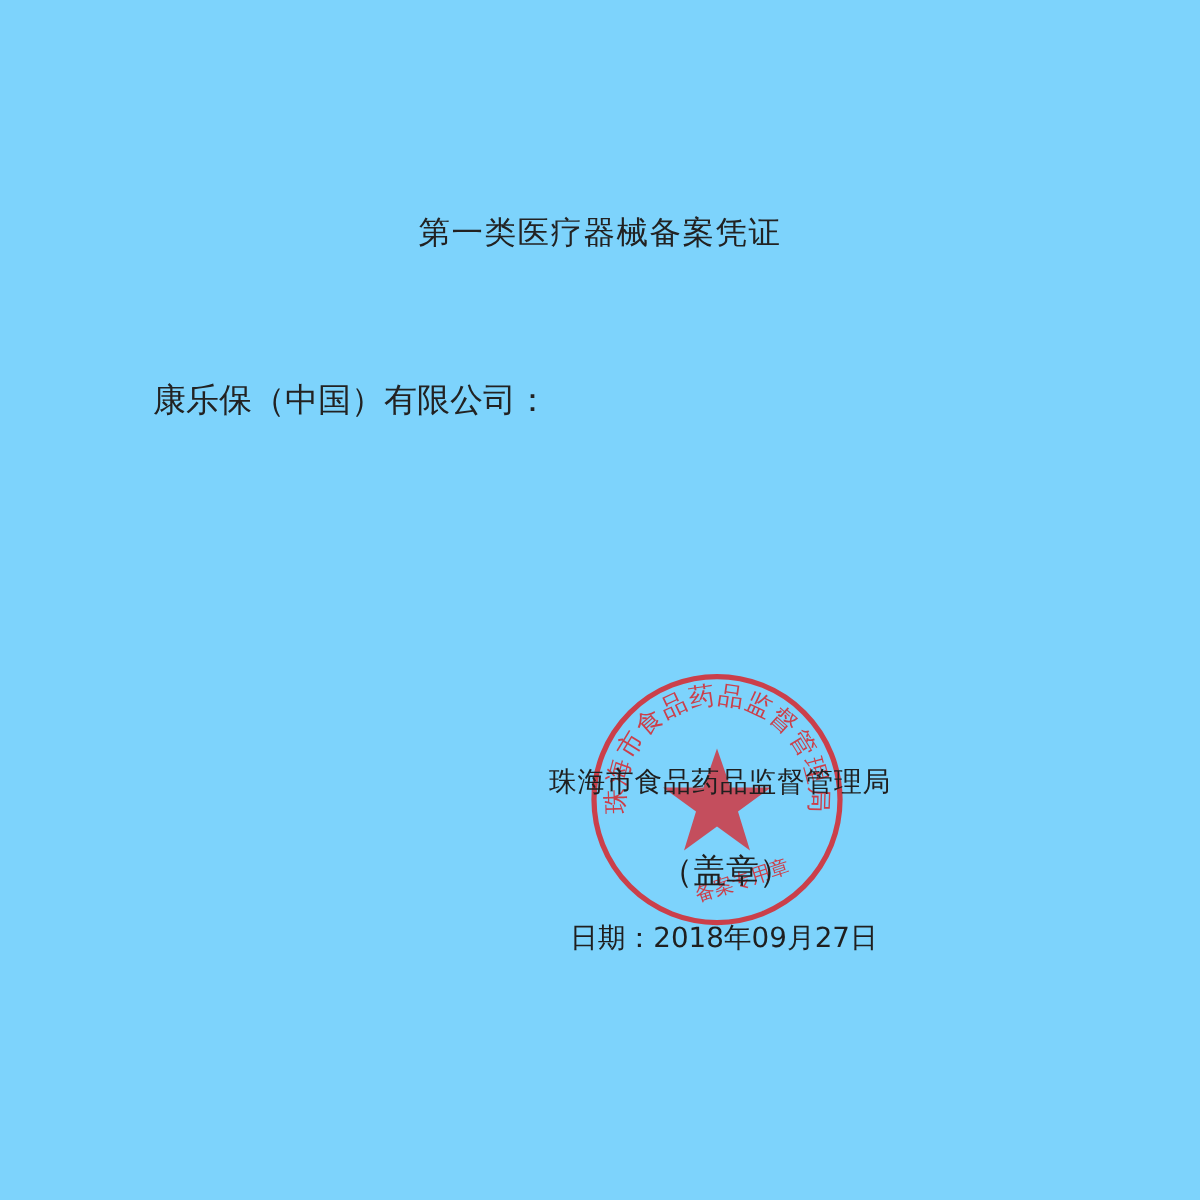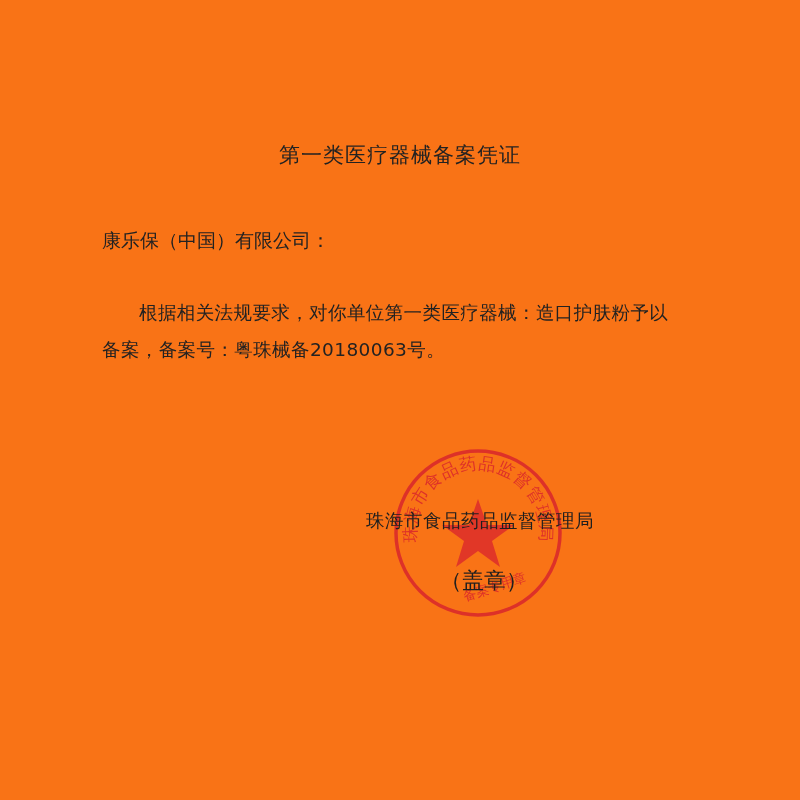--- a/index.html
+++ b/index.html
@@ -12,36 +12,36 @@
       height: 800px;
       position: relative;
       overflow: hidden;
       font-family: "DejaVu Sans", sans-serif;
       color: #1a1a1a;
     }
     .page {
       position: absolute;
       left: 0; top: 0;
       width: 800px; height: 800px;
-      background: #f97316;
+      background: #7dd3fc;
     }
     .title {
       position: absolute;
       left: 0; width: 800px;
       top: 141px;
       text-align: center;
       font-size: 21px;
       letter-spacing: 1px;
       color: #222;
     }
     .addressee {
       position: absolute;
       left: 102px;
-      top: 228px;
-      font-size: 19px;
+      top: 252px;
+      font-size: 22px;
       color: #222;
       font-family: Liberation Serif, serif;
     }
     .body-para {
       position: absolute;
       left: 102px;
       top: 294px;
       width: 570px;
       font-size: 18.5px;
       line-height: 37px;
@@ -82,33 +82,35 @@
   </style>
 </head>
 <body>
 
 <div class="page">
 
   <div class="title">第一类医疗器械备案凭证</div>
 
   <div class="addressee">康乐保（中国）有限公司：</div>
 
-  <div class="body-para">根据相关法规要求，对你单位第一类医疗器械：造口护肤粉予以备案，备案号：粤珠械备20180063号。</div>
 
   <svg class="stamp" viewBox="0 0 172 172" xmlns="http://www.w3.org/2000/svg">
     <defs>
       <path id="arcTop" d="M 26 100 A 62 62 0 1 1 146 100"></path>
       <path id="arcBottom" d="M 55 140 A 62 62 0 0 0 125 140"></path>
     </defs>
     <circle cx="86" cy="86" r="82" fill="none" stroke="#d9262c" stroke-width="3.5"></circle>
     <text font-size="17" fill="#d9262c" font-family="'DejaVu Sans', sans-serif" letter-spacing="1">
       <textPath href="#arcTop" startOffset="50%" text-anchor="middle">珠海市食品药品监督管理局</textPath>
     </text>
     <polygon points="86,52 95,78 122,78 100,94 108,120 86,104 64,120 72,94 50,78 77,78" fill="#d9262c" opacity="0.9"></polygon>
     <text x="104" y="144" font-size="13" fill="#d9262c" font-family="'DejaVu Sans', sans-serif" text-anchor="middle" transform="rotate(-18 104 144)">备案专用章</text>
   </svg>
 
   <div class="issuer">珠海市食品药品监督管理局</div>
 
   <div class="seal-note">（盖章）</div>
 
+  <div class="date-line">
+    <span>日期：</span><span>2018年09月27日</span>
+  </div>
 
 </div>
 
 </body></html>

